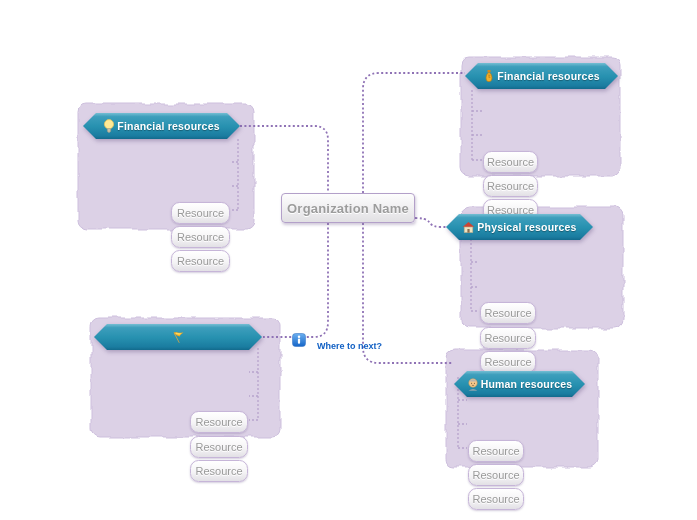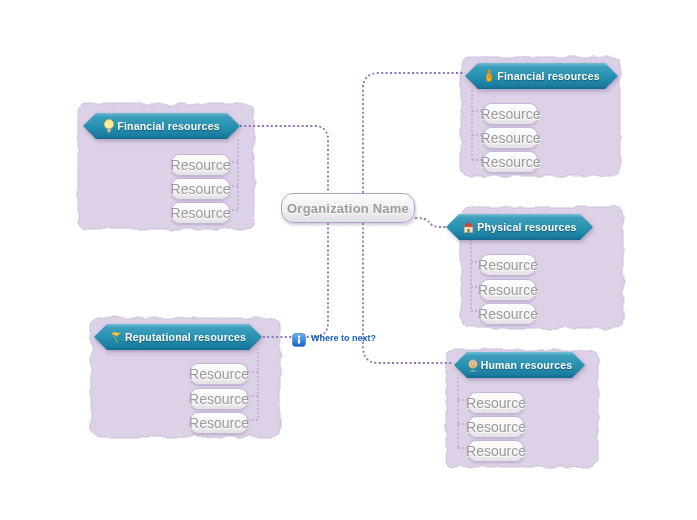--- a/index.html
+++ b/index.html
@@ -21,37 +21,37 @@
   }
   .topic .ticon{display:flex;align-items:center}
 
   
   .pill{
     position:absolute;height:22px;box-sizing:border-box;
     border:1px solid #c6b5d8;border-radius:8.5px;
     background:linear-gradient(#ffffff 0%,#f5f4f6 55%,#e2e0e5 100%);
     box-shadow:0 1px 2px rgba(110,90,140,.3);
     display:flex;align-items:center;justify-content:center;
-    font-size:14px;color:#9a9a9a;text-shadow:0 1px 0 #fff;
+    font-size:11px;color:#9a9a9a;text-shadow:0 1px 0 #fff;margin-top:48px;
   }
 
   
   .center-box{
     position:absolute;left:281px;top:193px;width:134px;height:30px;box-sizing:border-box;
-    border:1px solid #b3a0c9;border-radius:12px;
+    border:1px solid #b3a0c9;border-radius:4px;
     background:linear-gradient(#fdfdfd 0%,#f0eff1 50%,#e1e0e3 100%);
     box-shadow:1px 2px 3px rgba(120,100,150,.35);
     display:flex;align-items:center;justify-content:center;
     font-weight:bold;font-size:13px;color:#9c9c9c;letter-spacing:.2px;
     text-shadow:0 1px 0 #ffffff;white-space:nowrap;
   }
 
   
   .note{
-    position:absolute;left:292px;top:333px;display:flex;align-items:flex-start;gap:5px;
+    position:absolute;left:292px;top:333px;display:flex;align-items:flex-end;gap:11px;
   }
   .note-label{
     font-size:9px;font-weight:bold;color:#1160c4;white-space:nowrap;
   }
 </style>
 </head>
 <body>
 
 <svg id="underlay" width="697" height="520" viewBox="0 0 697 520">
   <defs>
@@ -148,21 +148,21 @@
 <div class="pill" style="left:480px;top:254px;width:56px">
     <span>Resource</span>
   </div>
 <div class="pill" style="left:480px;top:279px;width:56px">
     <span>Resource</span>
   </div>
 <div class="pill" style="left:480px;top:303px;width:56px">
     <span>Resource</span>
   </div>
 
-<div class="topic-wrap" style="left:454px;top:352px;width:131px;height:26px">
+<div class="topic-wrap" style="left:454px;top:371px;width:131px;height:26px">
   <div class="topic">
     <span class="ticon">
       <svg width="12" height="13" viewBox="0 0 12 13">
         <circle cx="6" cy="5" r="4.2" fill="#f6c98c" stroke="#cf9c5a" stroke-width="0.6"></circle>
         <path d="M2.2 3.6 A4.2 4.2 0 0 1 9.8 3.6 Z" fill="#bdb6ad"></path>
         <circle cx="4.6" cy="5.2" r="0.55" fill="#5a4632"></circle>
         <circle cx="7.4" cy="5.2" r="0.55" fill="#5a4632"></circle>
         <path d="M4.8 7.1 q1.2 1 2.4 0" stroke="#5a4632" stroke-width="0.6" fill="none"></path>
         <path d="M1.6 12.8 q4.4 -3.4 8.8 0 z" fill="#8fa3ad"></path>
       </svg>
@@ -182,21 +182,20 @@
 
 <div class="topic-wrap" style="left:94px;top:324px;width:168px;height:26px">
   <div class="topic">
     <span class="ticon">
       <svg width="13" height="13" viewBox="0 0 13 13">
         <path d="M2 1.6 C4.8 0.4 6.2 2.6 11.4 1.2 C9.6 3.4 8.4 3.2 7.6 5.4 L5 4.6 C4 3.4 3 3 2 3.2 Z" fill="#f5a81c"></path>
         <path d="M2 1.6 L7.3 11.8" stroke="#caa64a" stroke-width="0.9"></path>
         <path d="M3.4 2 C5.4 1.4 6.4 2.6 9.6 1.9 L8.2 3.6 C6.4 4.2 5 3 3.9 3.2 Z" fill="#ffd95e"></path>
       </svg>
     </span>
-    <span>Reputational resources</span>
   </div>
 </div>
 <div class="pill" style="left:190px;top:363px;width:58px">
     <span>Resource</span>
   </div>
 <div class="pill" style="left:190px;top:388px;width:58px">
     <span>Resource</span>
   </div>
 <div class="pill" style="left:190px;top:412px;width:58px">
     <span>Resource</span>

